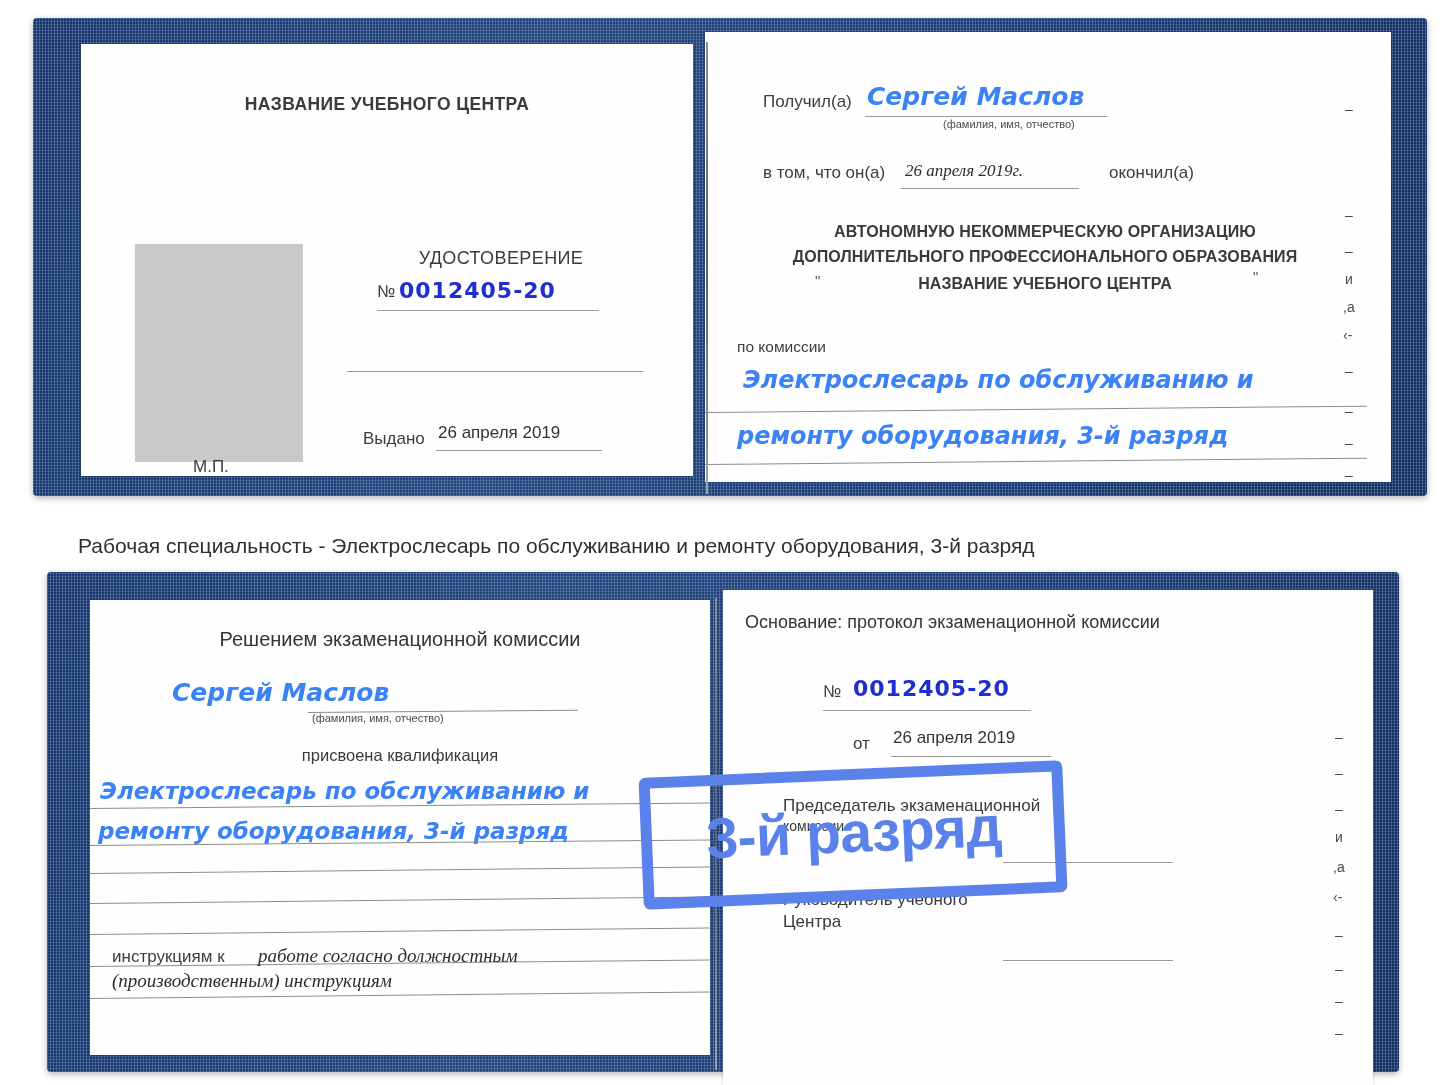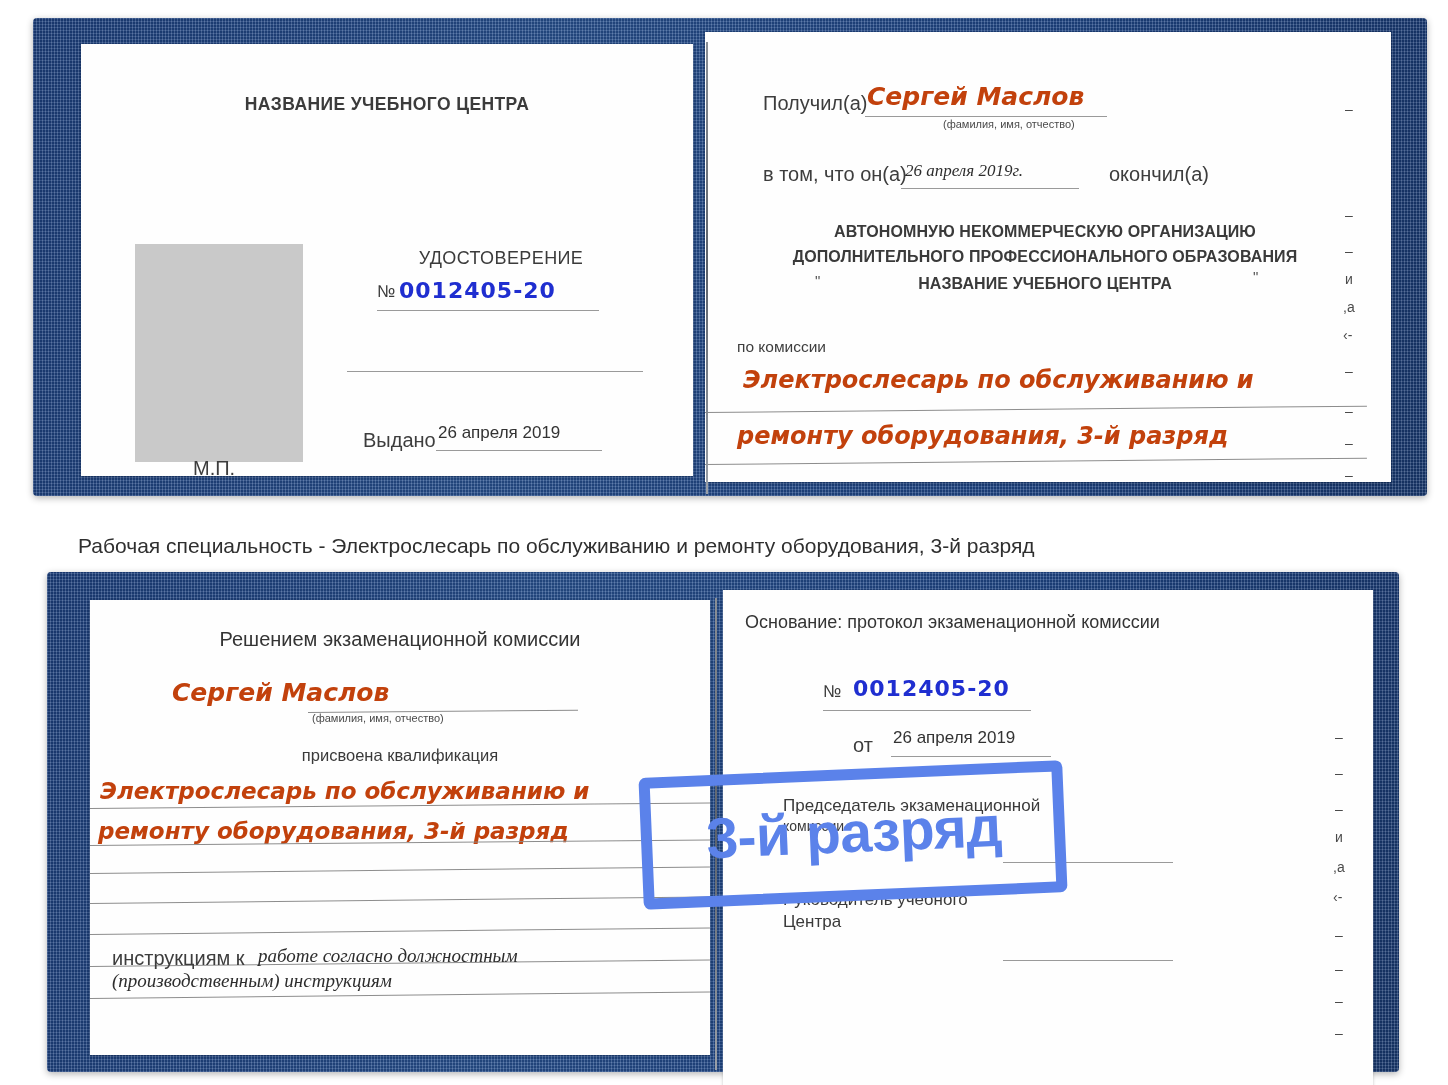--- a/index.html
+++ b/index.html
@@ -38,29 +38,29 @@
 
   .spine{position:absolute;width:2px;background:linear-gradient(180deg,#8a8f96,#5c626b,#9aa0a8);}
   .sp1{left:706px;top:24px;height:455px;}
   .sp2{left:707px;top:588px;height:478px;}
 
   
   .ttl{
     font-size:17.5px;font-weight:bold;color:#3b3b3b;
     letter-spacing:.4px;text-align:center;
   }
-  .lbl{font-size:20px;color:#3d3d3d;}
+  .lbl{font-size:17px;color:#3d3d3d;}
   .lbl-sm{font-size:11px;color:#4a4a4a;}
   .org{
     font-size:16px;font-weight:bold;color:#3a3a3a;
     text-align:center;letter-spacing:.1px;line-height:25px;
   }
   .hand{
     font-family:"DejaVu Sans",sans-serif;
-    color:#c2410c;font-style:italic;font-weight:bold;
+    color:#3b82f6;font-style:italic;font-weight:bold;
   }
   .hand-print{
     font-family:"DejaVu Sans",sans-serif;
     color:#1f2ed0;font-weight:bold;letter-spacing:1px;
   }
   .typed{
     font-family:"Liberation Serif","DejaVu Serif",serif;
     font-style:italic;color:#2d2d2d;
   }
   .rule{position:absolute;background:#9a9a9a;height:1.4px;}

